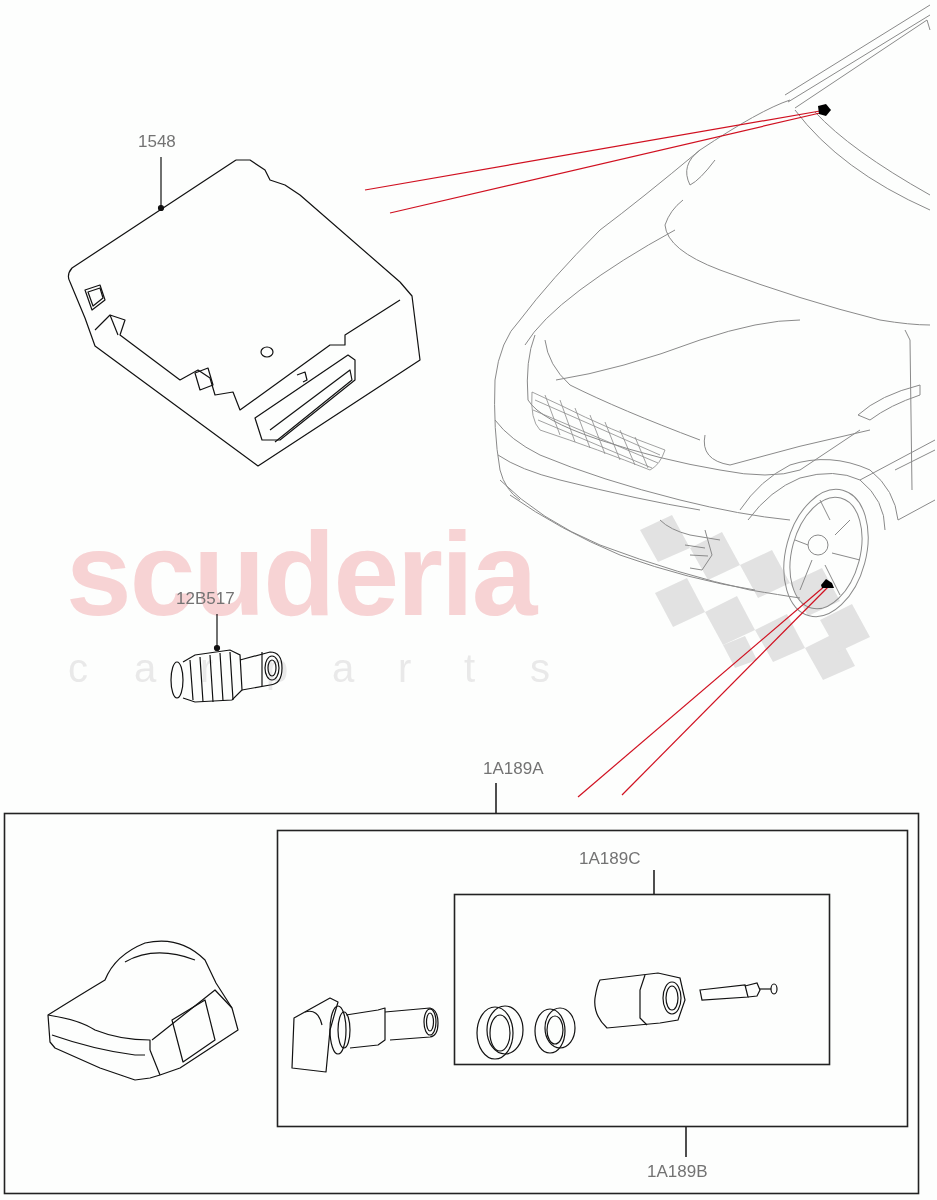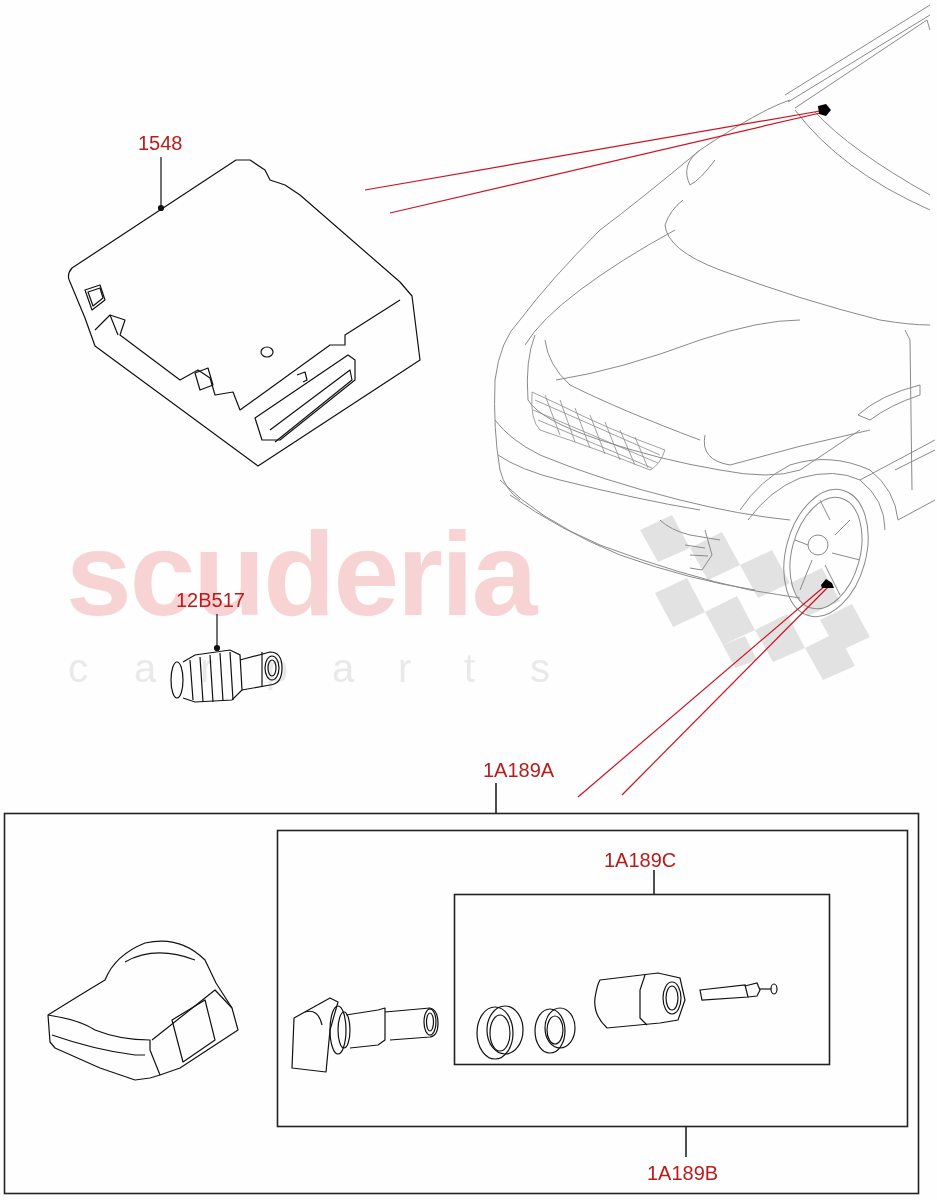--- a/index.html
+++ b/index.html
@@ -1,20 +1,20 @@
 <!DOCTYPE html>
 <html><head>
 <meta charset="utf-8">
 <style>
   html, body { margin: 0; padding: 0; background: #fdfefd; }
   body { width: 937px; height: 1200px; position: relative; overflow: hidden;
          font-family: "Liberation Sans", sans-serif; }
   #stage { position: absolute; left: 0; top: 0; width: 937px; height: 1200px; }
   .callout { position: absolute; font-family: "Liberation Sans", sans-serif;
-             font-size: 20px; color: #b91c1c; white-space: nowrap; line-height: 1; }
+             font-size: 17px; color: #737373; white-space: nowrap; line-height: 1; }
   .wm-big { position: absolute; left: 66px; top: 515px; font-family: "Liberation Sans", sans-serif;
             font-weight: bold; font-size: 118px; letter-spacing: -2px; color: #f7d3d4; line-height: 1; }
   .wm-small { position: absolute; left: 68px; top: 648px; font-family: "Liberation Sans", sans-serif;
               font-size: 40px; color: #e9e9e9; line-height: 1; word-spacing: 0; }
   .wm-small span { display: inline-block; width: 66px; text-align: left; }
 </style>
 </head>
 <body>
 
 <div id="stage">
@@ -162,15 +162,15 @@
       <path d="M 700,990 L 745,985 L 748,997 L 702,1000 Z"></path>
       <path d="M 745,986 L 757,983 L 760,990 L 757,996 L 748,997"></path>
       <ellipse cx="774" cy="989" rx="3" ry="5"></ellipse>
       <line x1="760" y1="989" x2="771" y2="989"></line>
     </g>
   </svg>
 
   <div class="callout" style="left:138px;top:133px">1548</div>
   <div class="callout" style="left:176px;top:590px">12B517</div>
   <div class="callout" style="left:483px;top:760px">1A189A</div>
-  <div class="callout" style="left:604px;top:850px">1A189C</div>
+  <div class="callout" style="left:579px;top:850px">1A189C</div>
   <div class="callout" style="left:647px;top:1163px">1A189B</div>
 </div>
 
 </body></html>

